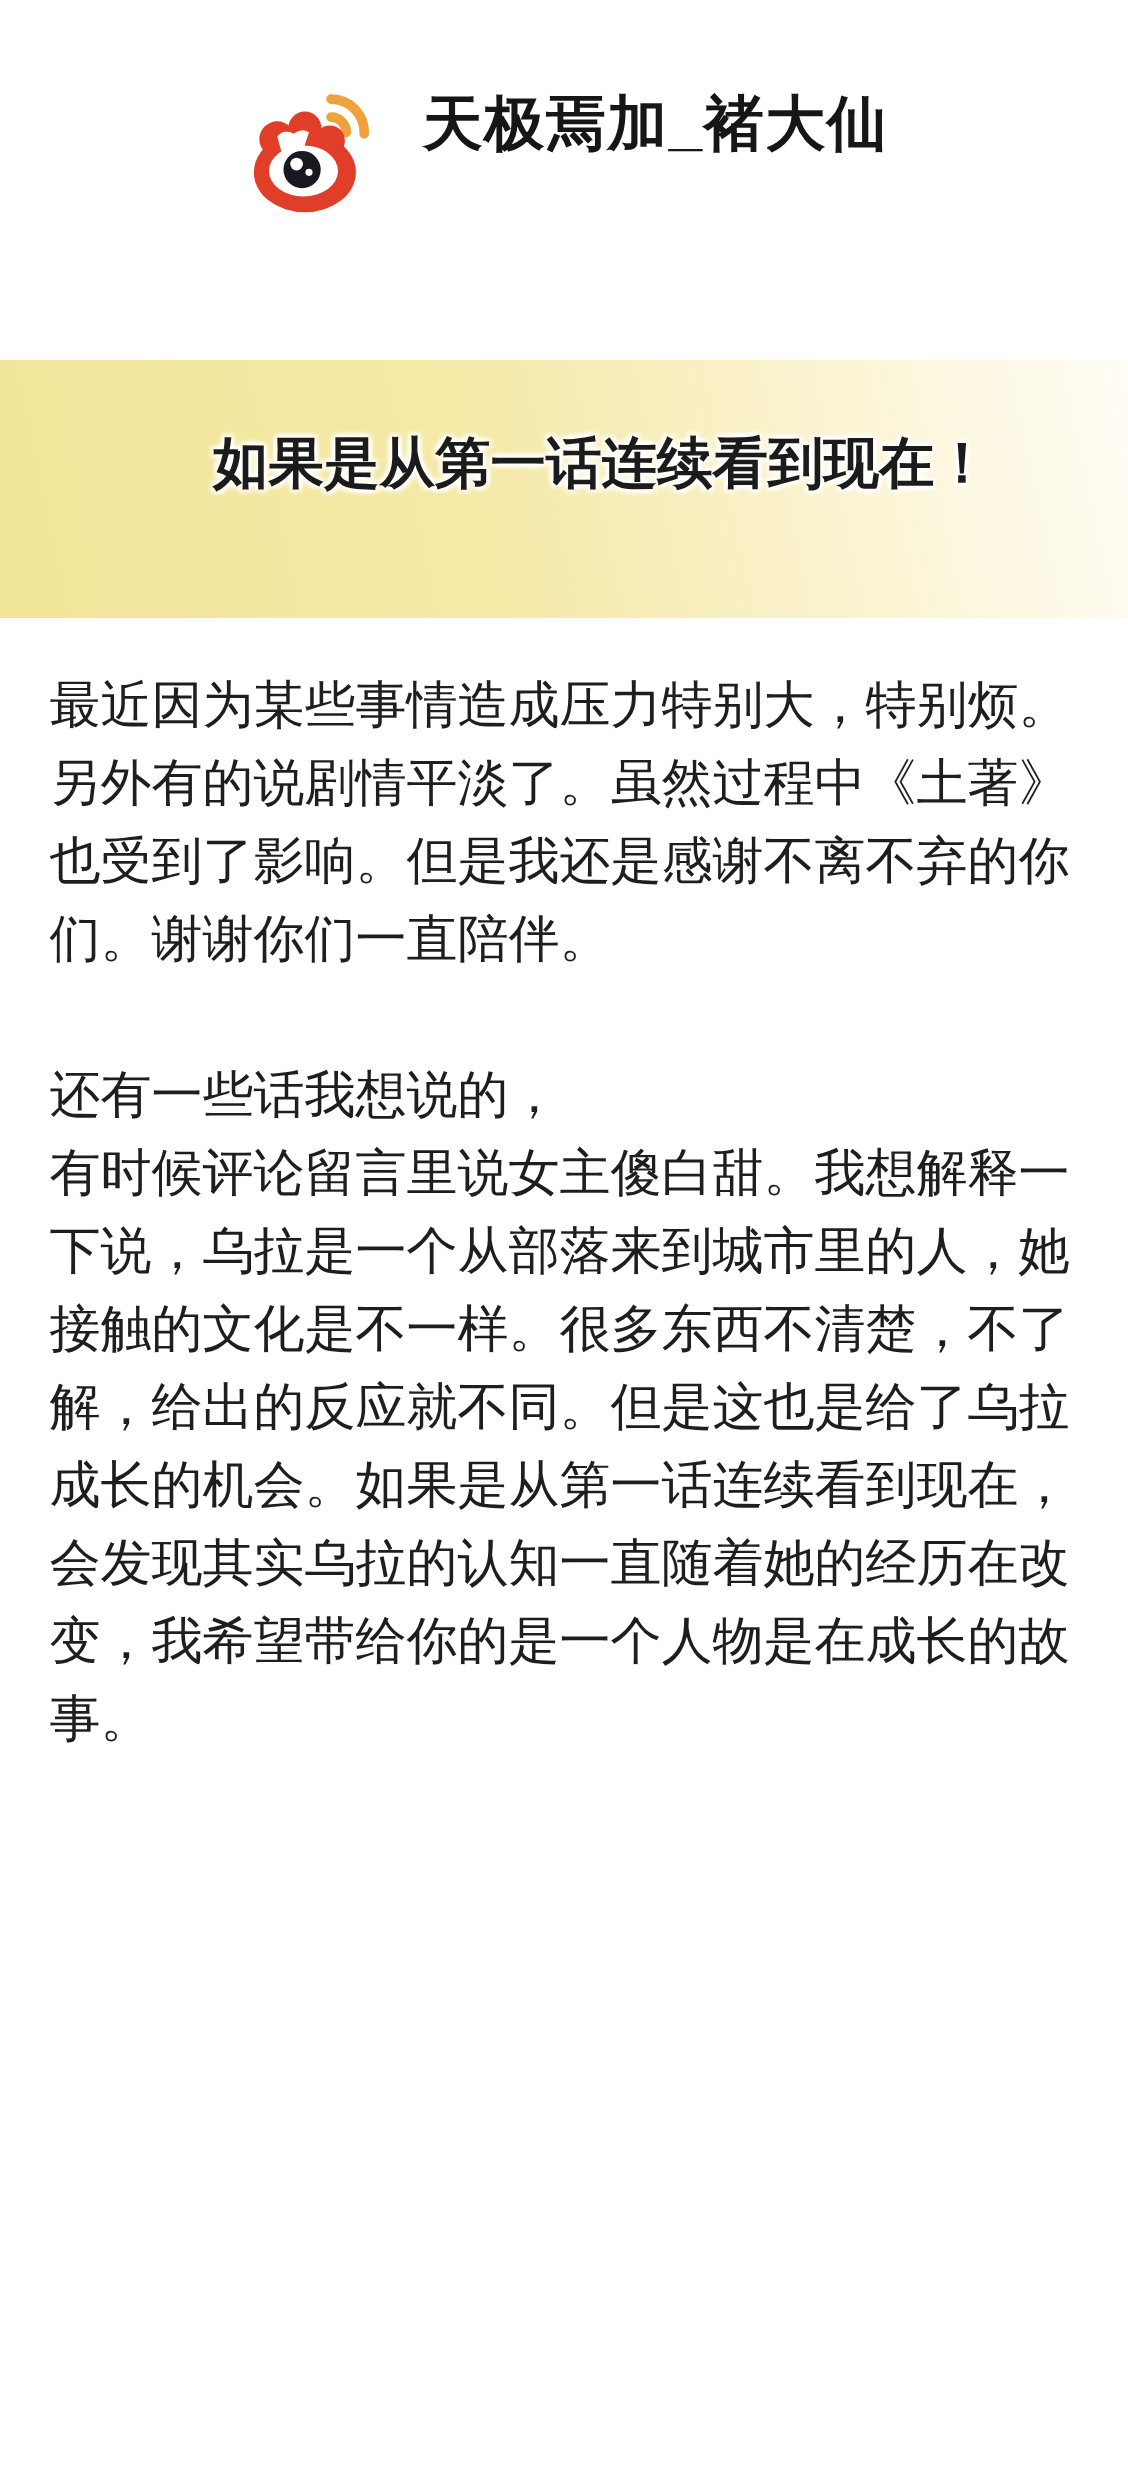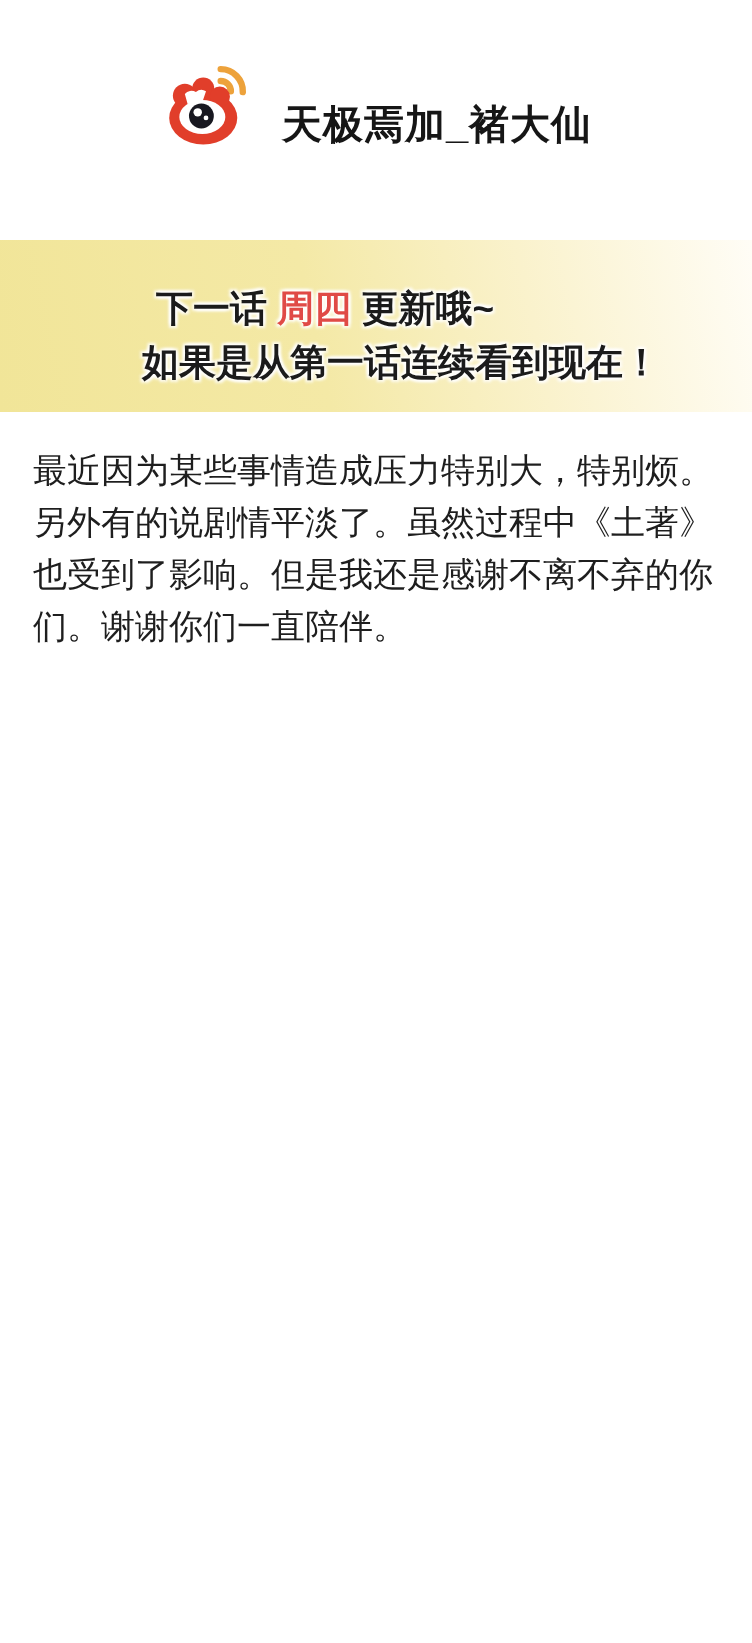--- a/index.html
+++ b/index.html
@@ -16,21 +16,21 @@
     background: #ffffff;
     overflow: hidden;
   }
 
   
   .header {
     padding-top: 55px;
     height: 152px;
     display: flex;
     justify-content: center;
-    align-items: flex-end;
+    align-items: flex-start;
     gap: 30px;
   }
   .logo {
     width: 92px;
     height: 94px;
     display: inline-block;
     flex: 0 0 auto;
   }
   .logo svg { width: 100%; height: 100%; display: block; }
   .username {
@@ -112,21 +112,22 @@
 
         <circle cx="45" cy="62" r="13.5" fill="#181820"></circle>
         <circle cx="41" cy="58" r="4.6" fill="#ffffff"></circle>
         <circle cx="50" cy="64" r="2.6" fill="#ffffff"></circle>
       </svg>
     </span>
     <h1 class="username">天极焉加_褚大仙</h1>
   </header>
 
   <section class="banner">
-    <p class="banner-line banner-line1"><span>下一话 </span><span class="seg-red">周四</span><span> 更新哦~</span></p>
     <p class="banner-line banner-line2"><span>如果是从第一话连续看到现在！</span></p>
   </section>
 
   <main class="article">
       <p class="paragraph"><span>最近因为某些事情造成压力特别大，特别烦。另外有的说剧情平淡了。虽然过程中《土著》也受到了影响。但是我还是感谢不离不弃的你们。谢谢你们一直陪伴。</span></p>
+      <p class="paragraph"><span>还有一些话我想说的，
+有时候评论留言里说女主傻白甜。我想解释一下说，乌拉是一个从部落来到城市里的人，她接触的文化是不一样。很多东西不清楚，不了解，给出的反应就不同。但是这也是给了乌拉成长的机会。如果是从第一话连续看到现在，会发现其实乌拉的认知一直随着她的经历在改变，我希望带给你的是一个人物是在成长的故事。</span></p>
     </main>
 
 </div>
 
 </body></html>

